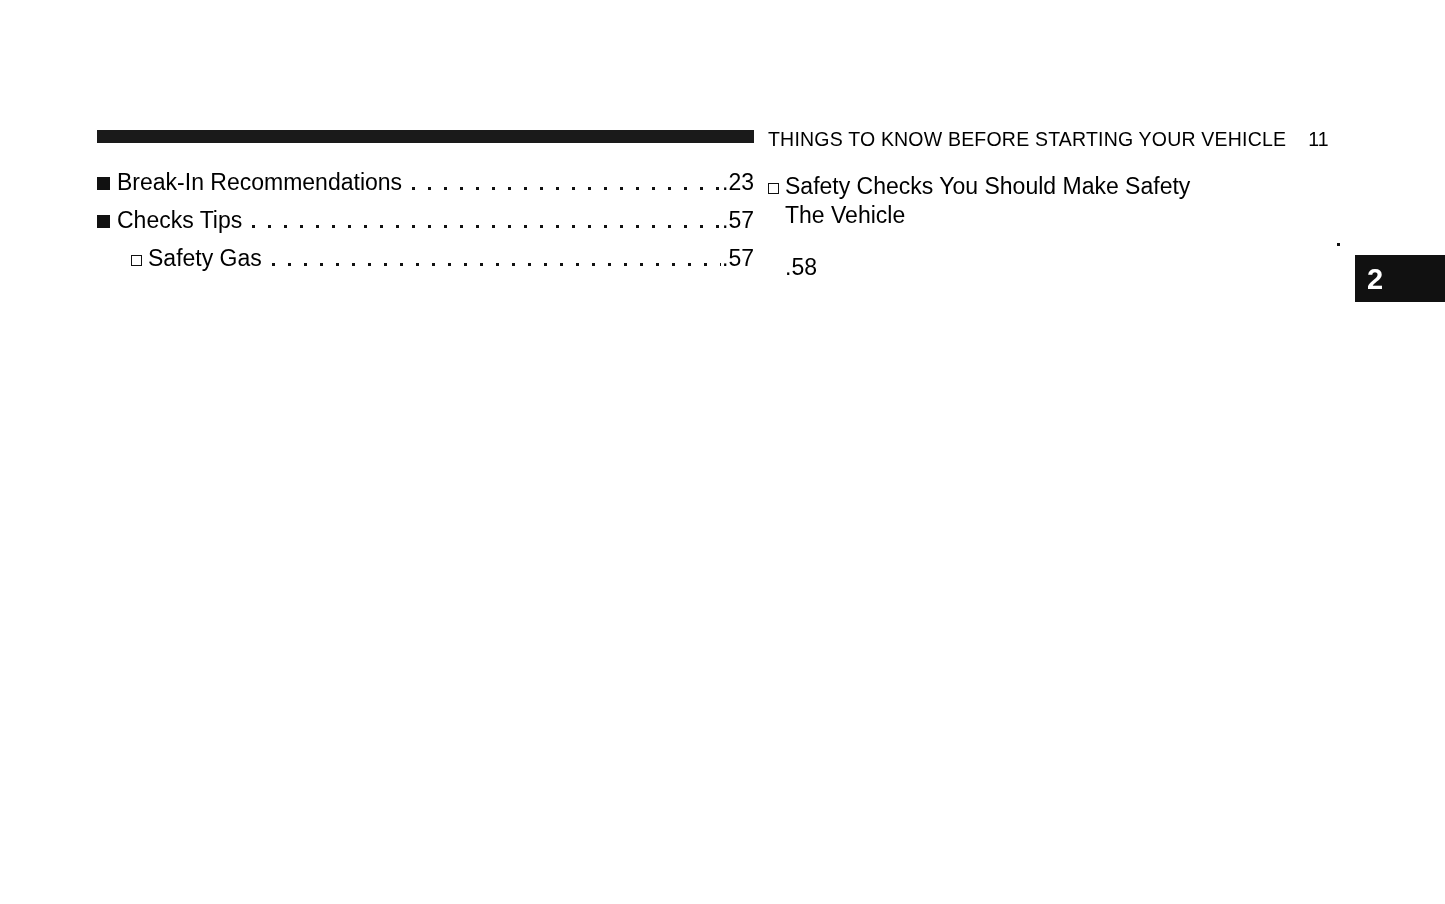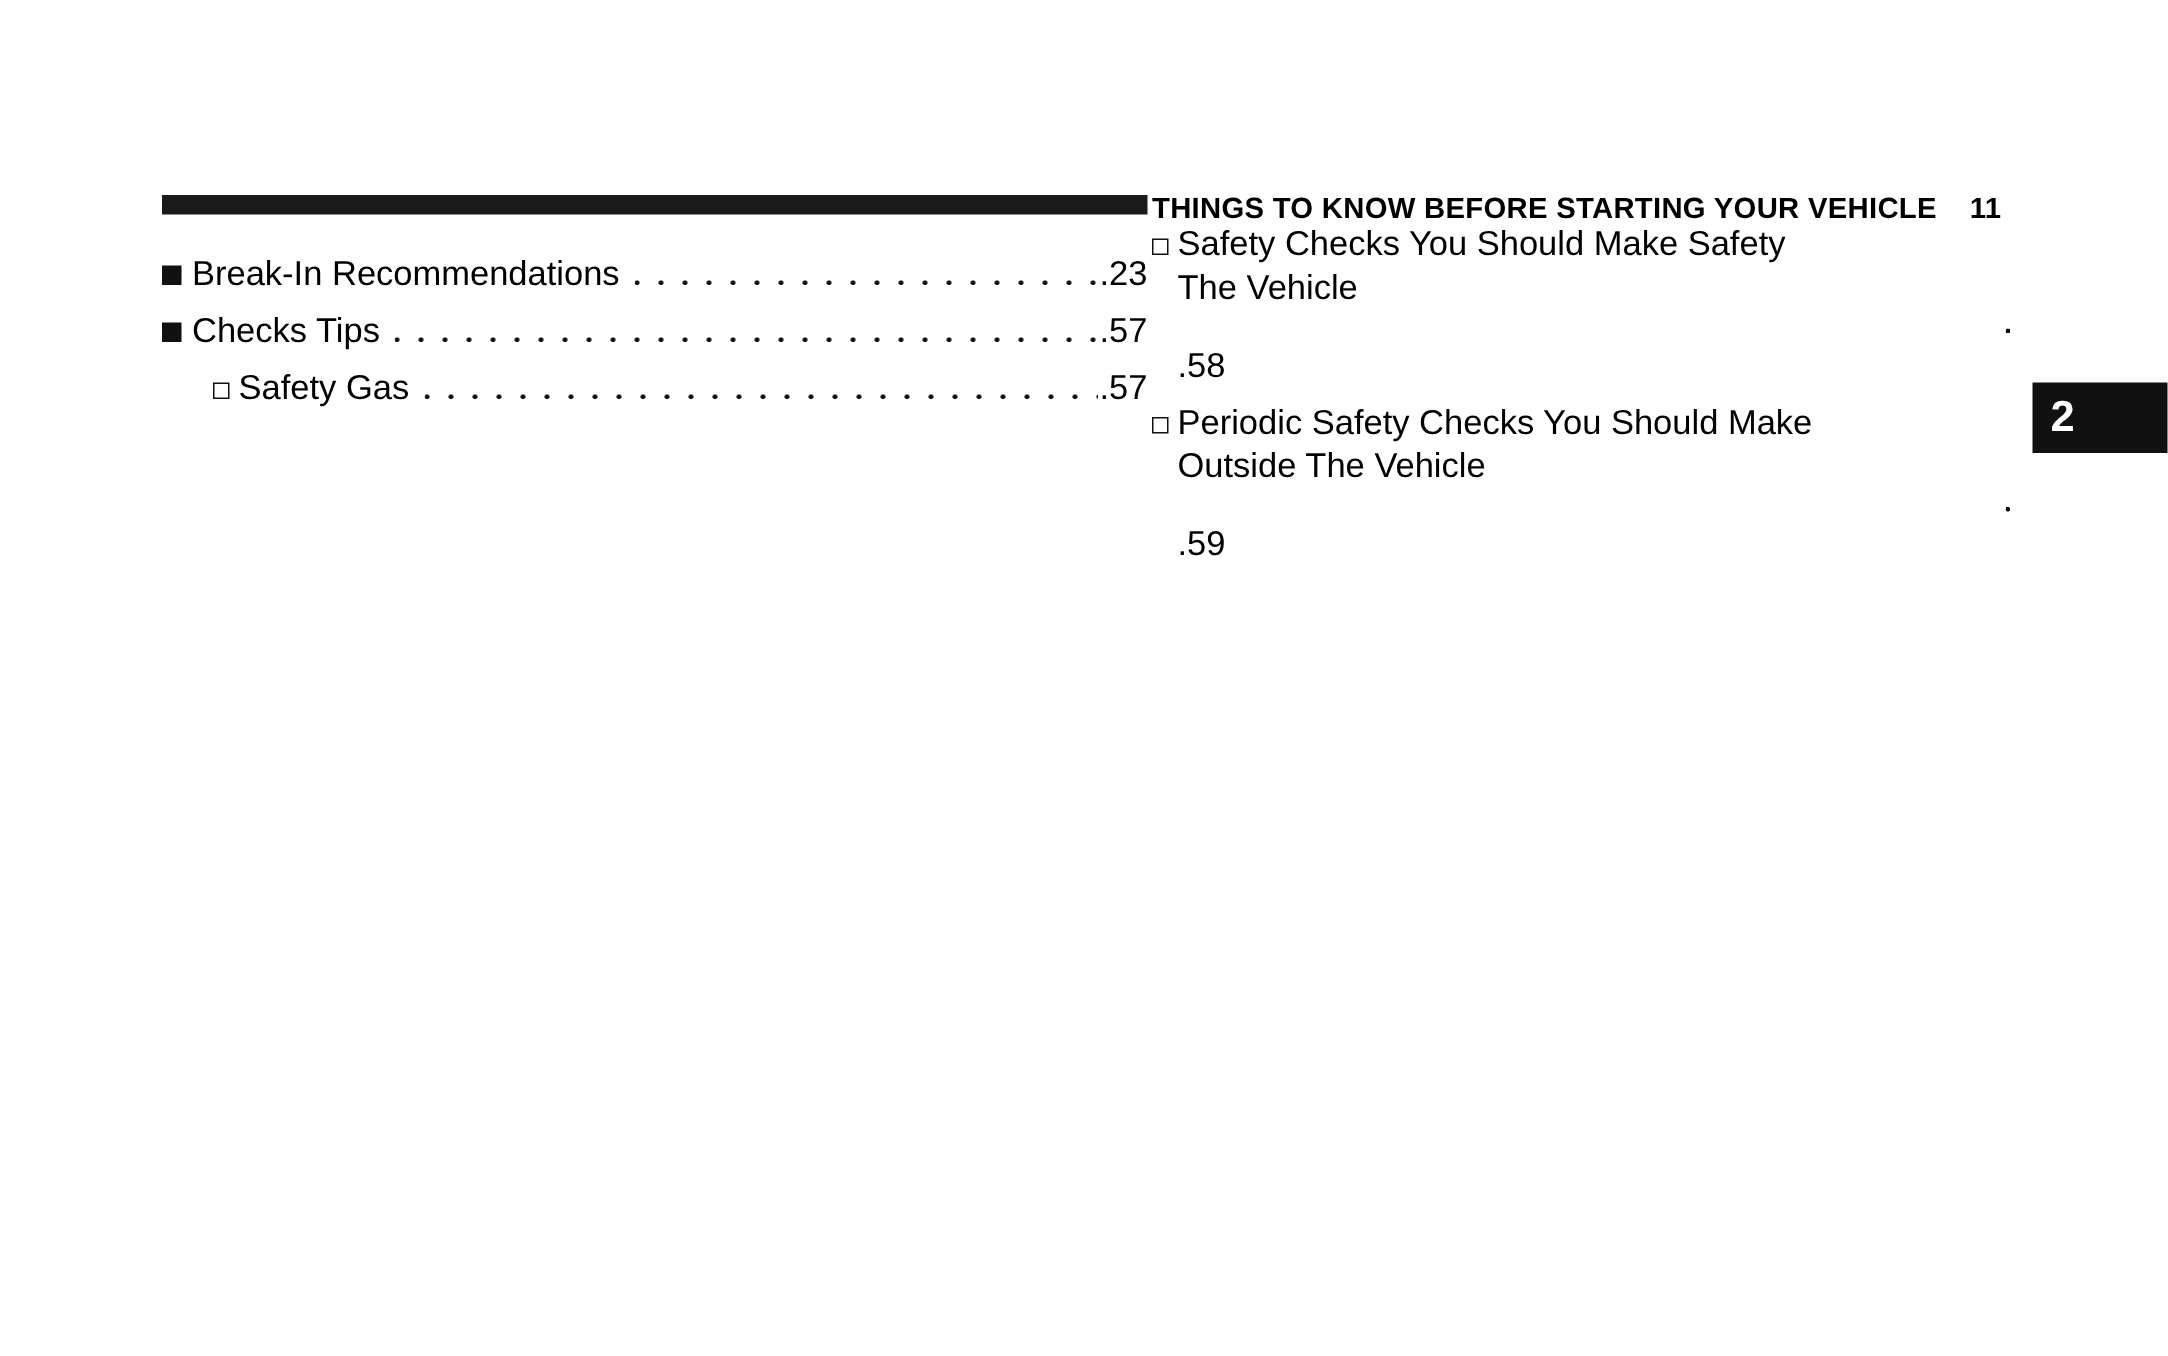--- a/index.html
+++ b/index.html
@@ -20,21 +20,21 @@
 
   .page {
     position: absolute;
     inset: 0;
     background: #ffffff;
   }
 
   
   .col-left {
     position: absolute;
-    left: 108px;
+    left: 97px;
     top: 130px;
     width: 657px;
   }
 
   .rule-bar {
     width: 657px;
     height: 13px;
     background: #1a1a1a;
     margin-bottom: 25px;
   }
@@ -42,24 +42,25 @@
   
   .col-right {
     position: absolute;
     left: 768px;
     top: 130px;
     width: 580px;
   }
 
   .section-head {
     font-size: 19.5px;
-    font-weight: bold;
+    font-weight: normal;
     letter-spacing: 0.2px;
     line-height: 18px;
     white-space: nowrap;
+    margin-bottom: 24px;
     display: flex;
     align-items: baseline;
   }
   .section-head .head-title { }
   .section-head .head-page {
     margin-left: 22px;
   }
 
   
   .toc-entry {
@@ -220,33 +221,20 @@
           <span class="entry-text">Safety Checks You Should Make Safety</span>
         </span>
         <span class="entry-cont">
           <span class="entry-text">The Vehicle</span>
           <span class="leader"></span>
           <span class="entry-page">58</span>
         </span>
       </span>
     </div>
 
-    <div class="toc-entry lvl2r">
-      <span class="bullet hollow"></span>
-      <span class="entry-body">
-        <span class="entry-line">
-          <span class="entry-text">Periodic Safety Checks You Should Make</span>
-        </span>
-        <span class="entry-cont">
-          <span class="entry-text">Outside The Vehicle</span>
-          <span class="leader"></span>
-          <span class="entry-page">59</span>
-        </span>
-      </span>
-    </div>
 
   </div>
 
   <div class="chapter-tab">
     <span class="tab-num">2</span>
   </div>
 
 </div>
 
 </body></html>

